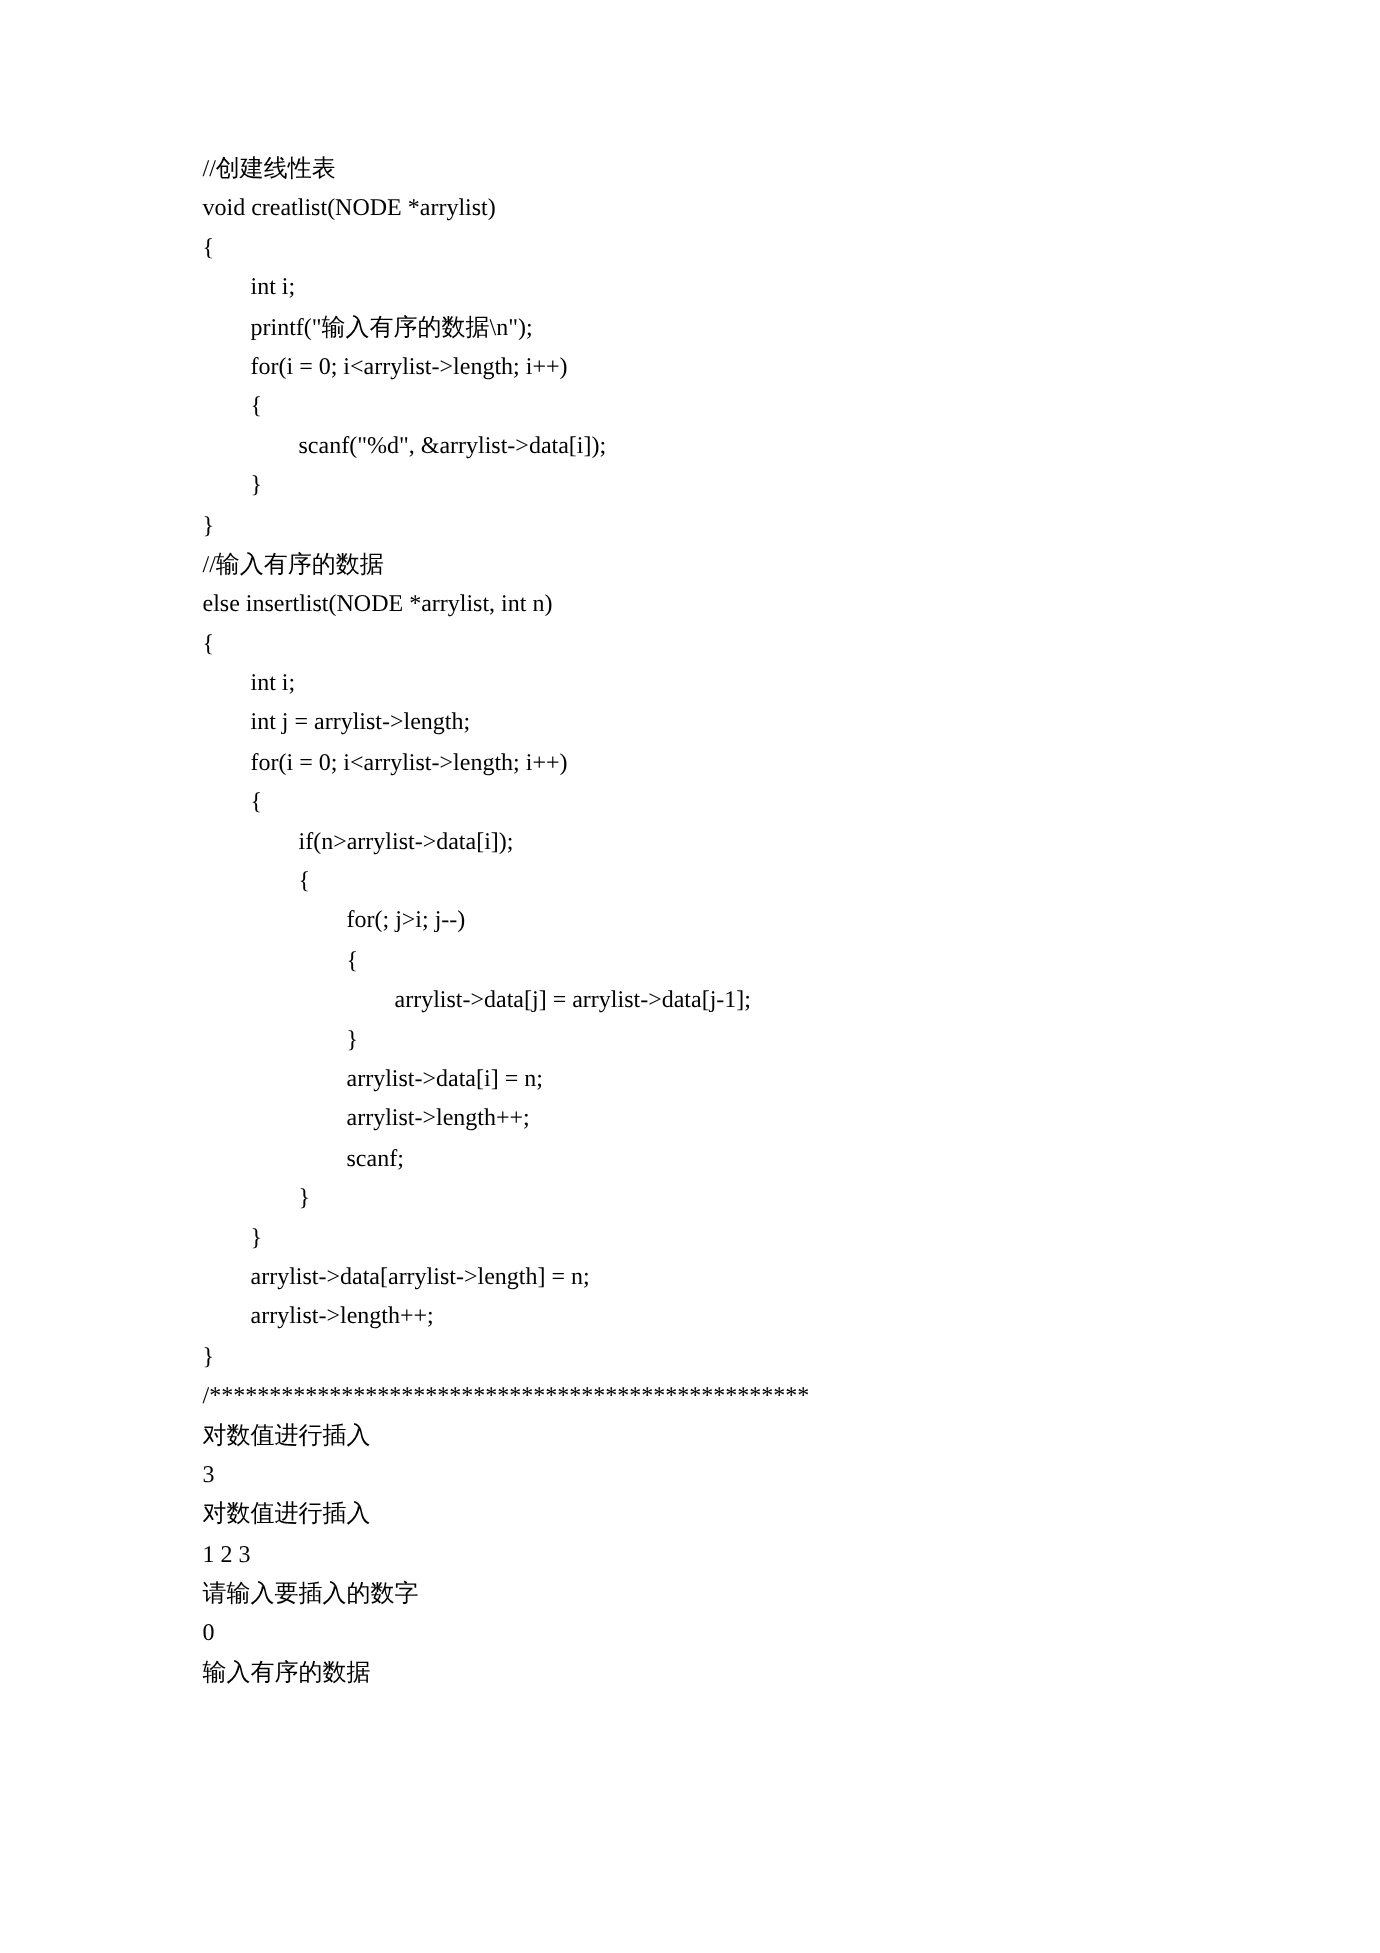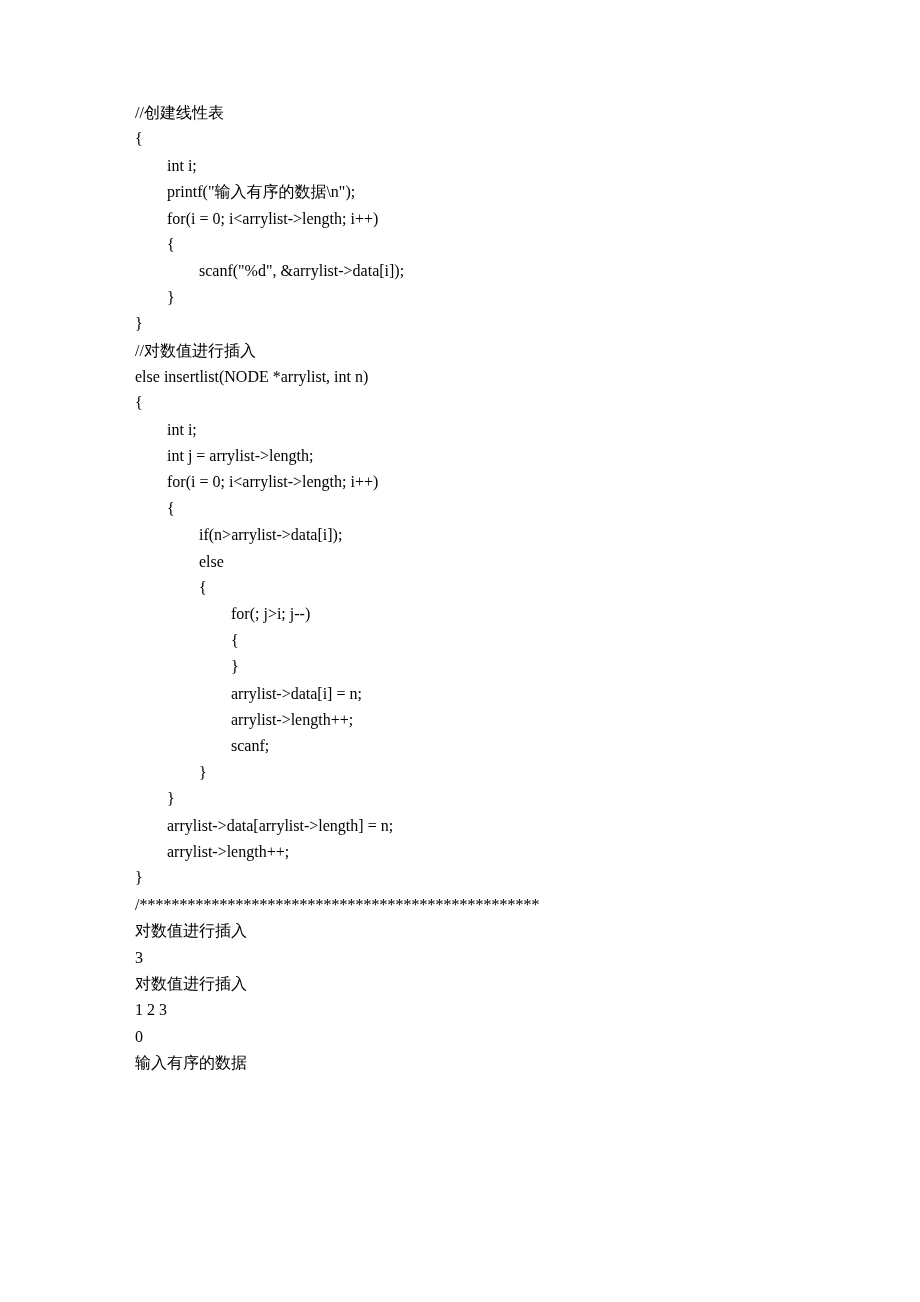--- a/index.html
+++ b/index.html
@@ -21,53 +21,55 @@
   .code-line {
     white-space: pre;
     font-family: "Times New Roman", "SimSun", serif;
   }
 </style>
 </head>
 <body>
 
 <div class="page">
   <div class="code-line">//创建线性表</div>
+  <div class="code-line">void creatlist(NODE *arrylist)</div>
   <div class="code-line">{</div>
   <div class="code-line">        int i;</div>
   <div class="code-line"></div>
   <div class="code-line">        printf("输入有序的数据\n");</div>
   <div class="code-line">        for(i = 0; i&lt;arrylist-&gt;length; i++)</div>
   <div class="code-line">        {</div>
   <div class="code-line">                scanf("%d", &amp;arrylist-&gt;data[i]);</div>
   <div class="code-line">        }</div>
   <div class="code-line">}</div>
   <div class="code-line"></div>
-  <div class="code-line">//对数值进行插入</div>
+  <div class="code-line">//输入有序的数据</div>
   <div class="code-line">else insertlist(NODE *arrylist, int n)</div>
   <div class="code-line">{</div>
   <div class="code-line">        int i;</div>
   <div class="code-line">        int j = arrylist-&gt;length;</div>
   <div class="code-line"></div>
   <div class="code-line">        for(i = 0; i&lt;arrylist-&gt;length; i++)</div>
   <div class="code-line">        {</div>
   <div class="code-line">                if(n&gt;arrylist-&gt;data[i]);</div>
-  <div class="code-line">                else</div>
   <div class="code-line">                {</div>
   <div class="code-line">                        for(; j&gt;i; j--)</div>
   <div class="code-line">                        {</div>
+  <div class="code-line">                                arrylist-&gt;data[j] = arrylist-&gt;data[j-1];</div>
   <div class="code-line">                        }</div>
   <div class="code-line">                        arrylist-&gt;data[i] = n;</div>
   <div class="code-line">                        arrylist-&gt;length++;</div>
   <div class="code-line">                        scanf;</div>
   <div class="code-line">                }</div>
   <div class="code-line"></div>
   <div class="code-line">        }</div>
   <div class="code-line">        arrylist-&gt;data[arrylist-&gt;length] = n;</div>
   <div class="code-line">        arrylist-&gt;length++;</div>
   <div class="code-line">}</div>
   <div class="code-line">/**************************************************</div>
   <div class="code-line">对数值进行插入</div>
   <div class="code-line">3</div>
   <div class="code-line">对数值进行插入</div>
   <div class="code-line">1 2 3</div>
+  <div class="code-line">请输入要插入的数字</div>
   <div class="code-line">0</div>
   <div class="code-line">输入有序的数据</div>
 </div>
 
 </body></html>

